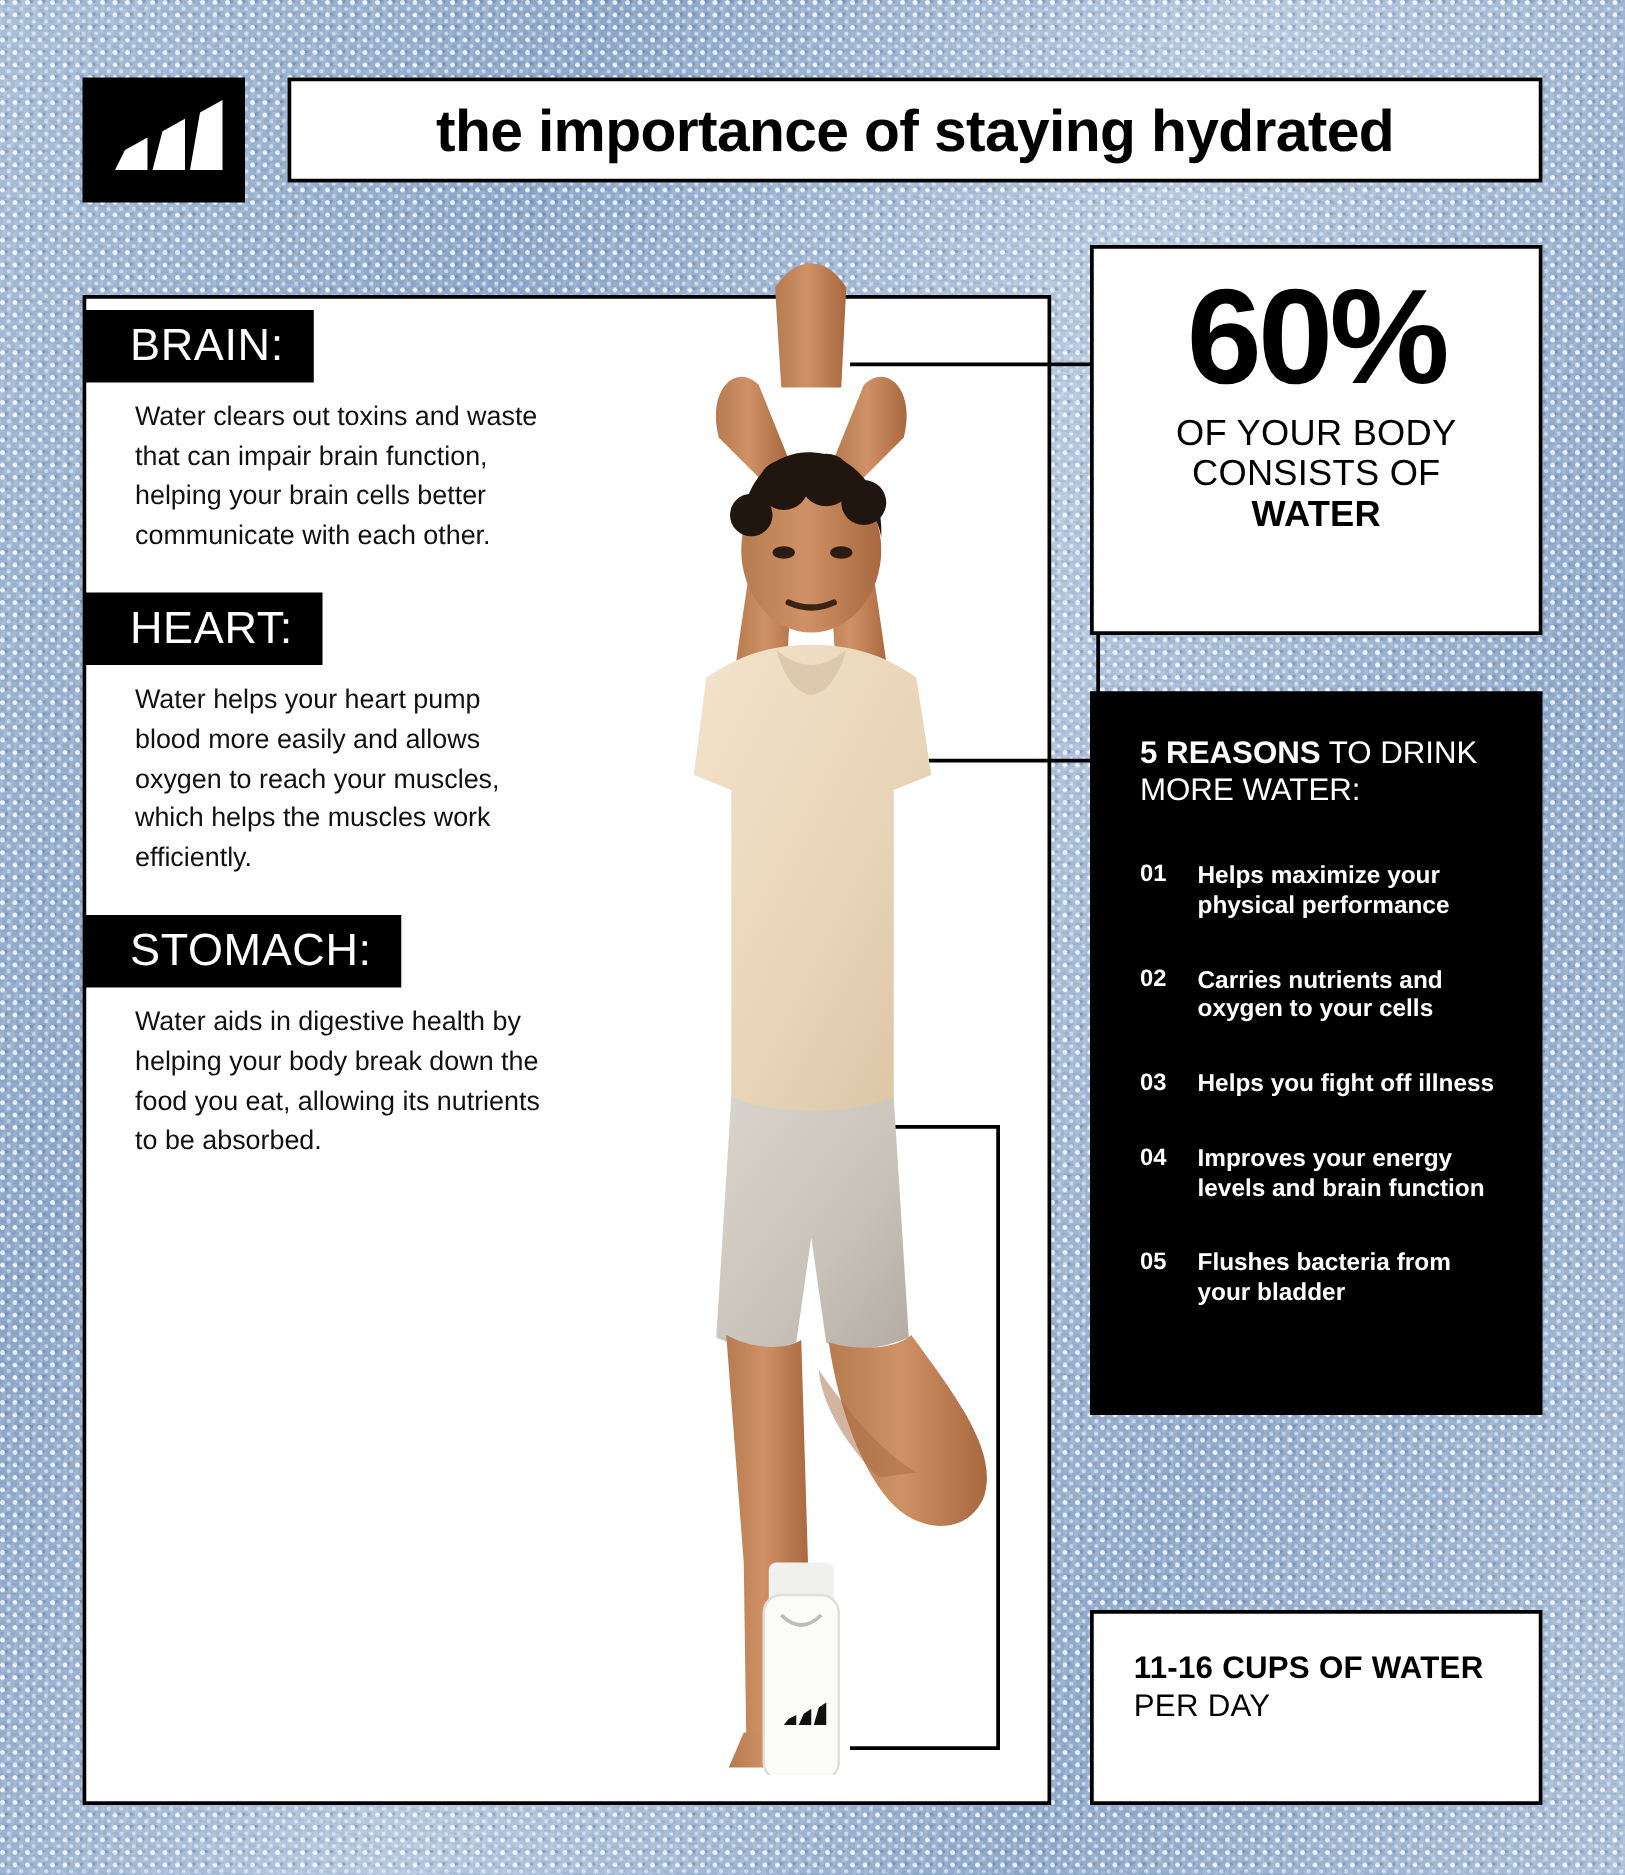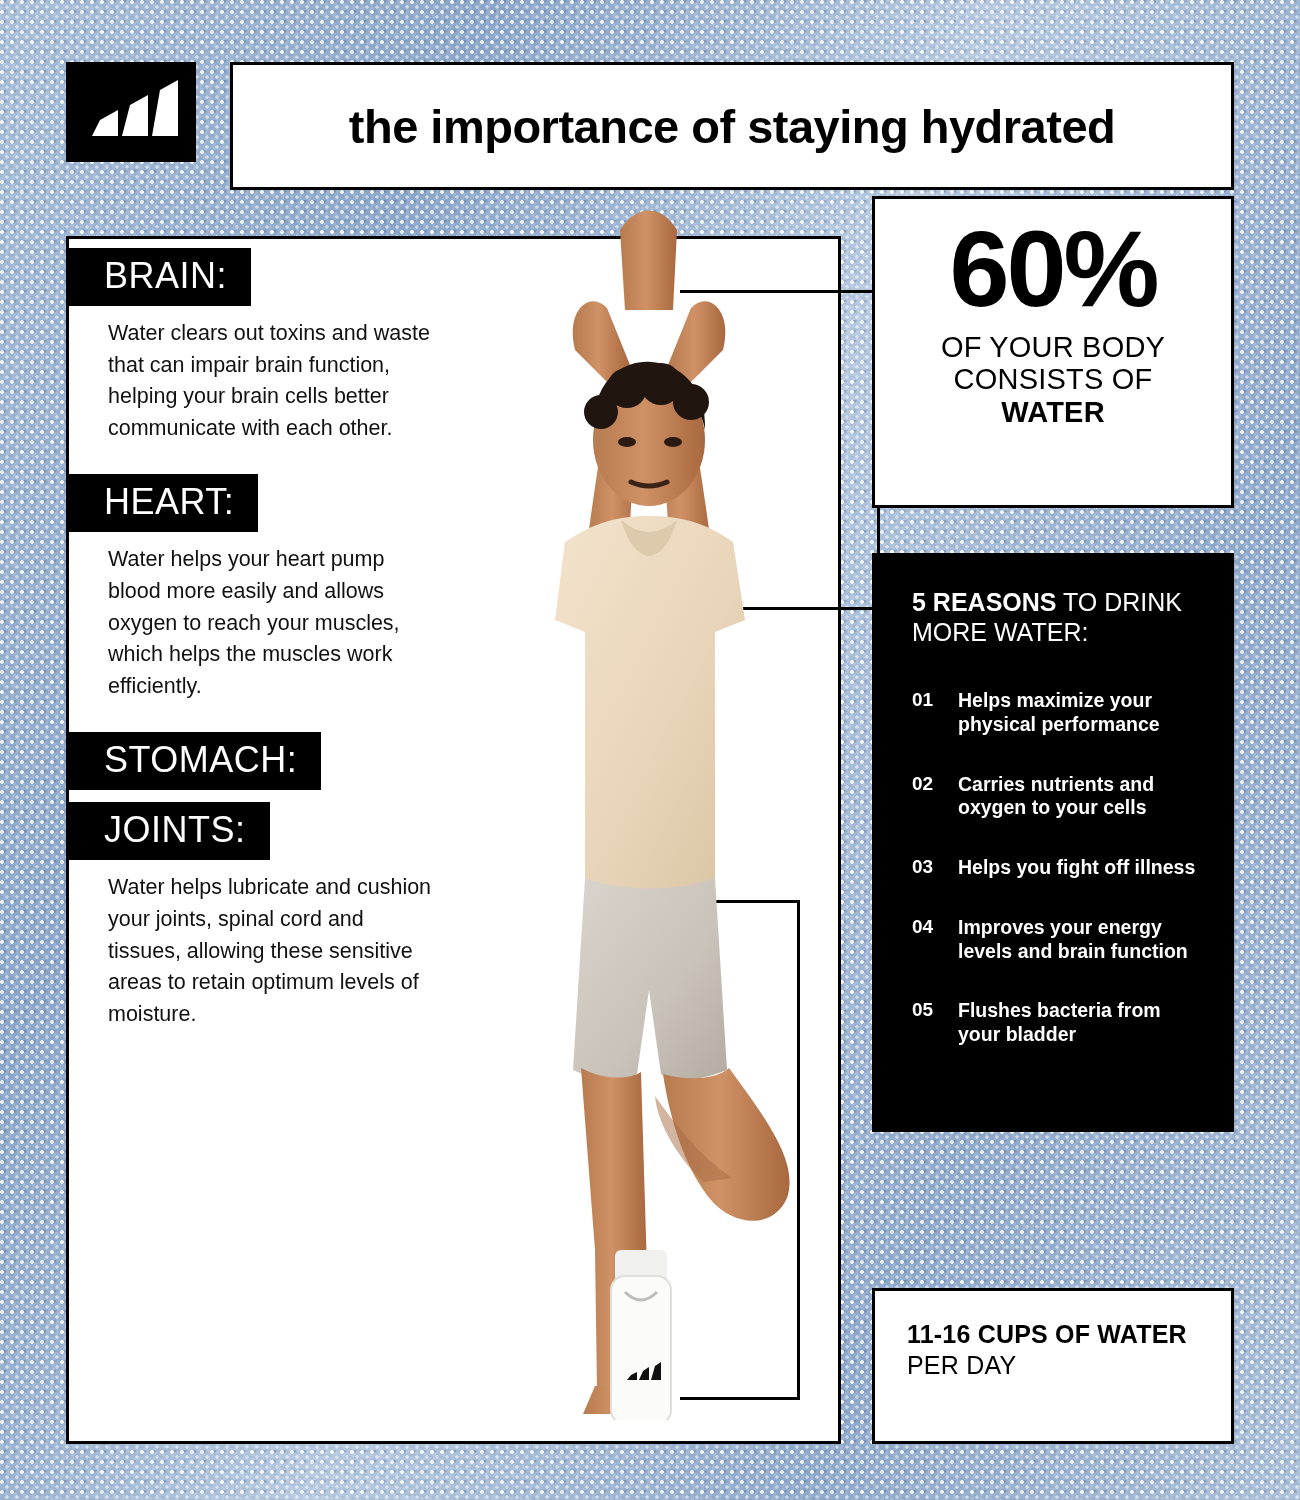--- a/index.html
+++ b/index.html
@@ -58,21 +58,21 @@
     background: #000;
     z-index: 5;
   }
   .logo-box svg { display:block; }
 
   .title-box {
     position: absolute;
     left: 230px;
     top: 62px;
     width: 1004px;
-    height: 128px;
+    height: 84px;
     background: #ffffff;
     border: 3px solid #000;
     box-sizing: border-box;
     display: flex;
     align-items: center;
     justify-content: center;
     z-index: 5;
   }
   .title-text {
     font-size: 47px;
@@ -315,24 +315,21 @@
     <div>
       <div class="sec-head">BRAIN:</div>
       <p class="sec-body">Water clears out toxins and waste that can impair brain function, helping your brain cells better communicate with each other.</p>
     </div>
     <div>
       <div class="sec-head">HEART:</div>
       <p class="sec-body">Water helps your heart pump blood more easily and allows oxygen to reach your muscles, which helps the muscles work efficiently.</p>
     </div>
     <div>
       <div class="sec-head">STOMACH:</div>
-    </div>
-    <div>
-      <div class="sec-head">JOINTS:</div>
-      <p class="sec-body">Water helps lubricate and cushion your joints, spinal cord and tissues, allowing these sensitive areas to retain optimum levels of moisture.</p>
+      <p class="sec-body">Water aids in digestive health by helping your body break down the food you eat, allowing its nutrients to be absorbed.</p>
     </div>
   </div>
 
   <div class="stat-box">
     <div class="stat-number">60%</div>
     <div class="stat-sub">
       <div>OF YOUR BODY</div>
       <div>CONSISTS OF</div>
       <div style="font-weight:bold">WATER</div>
     </div>

